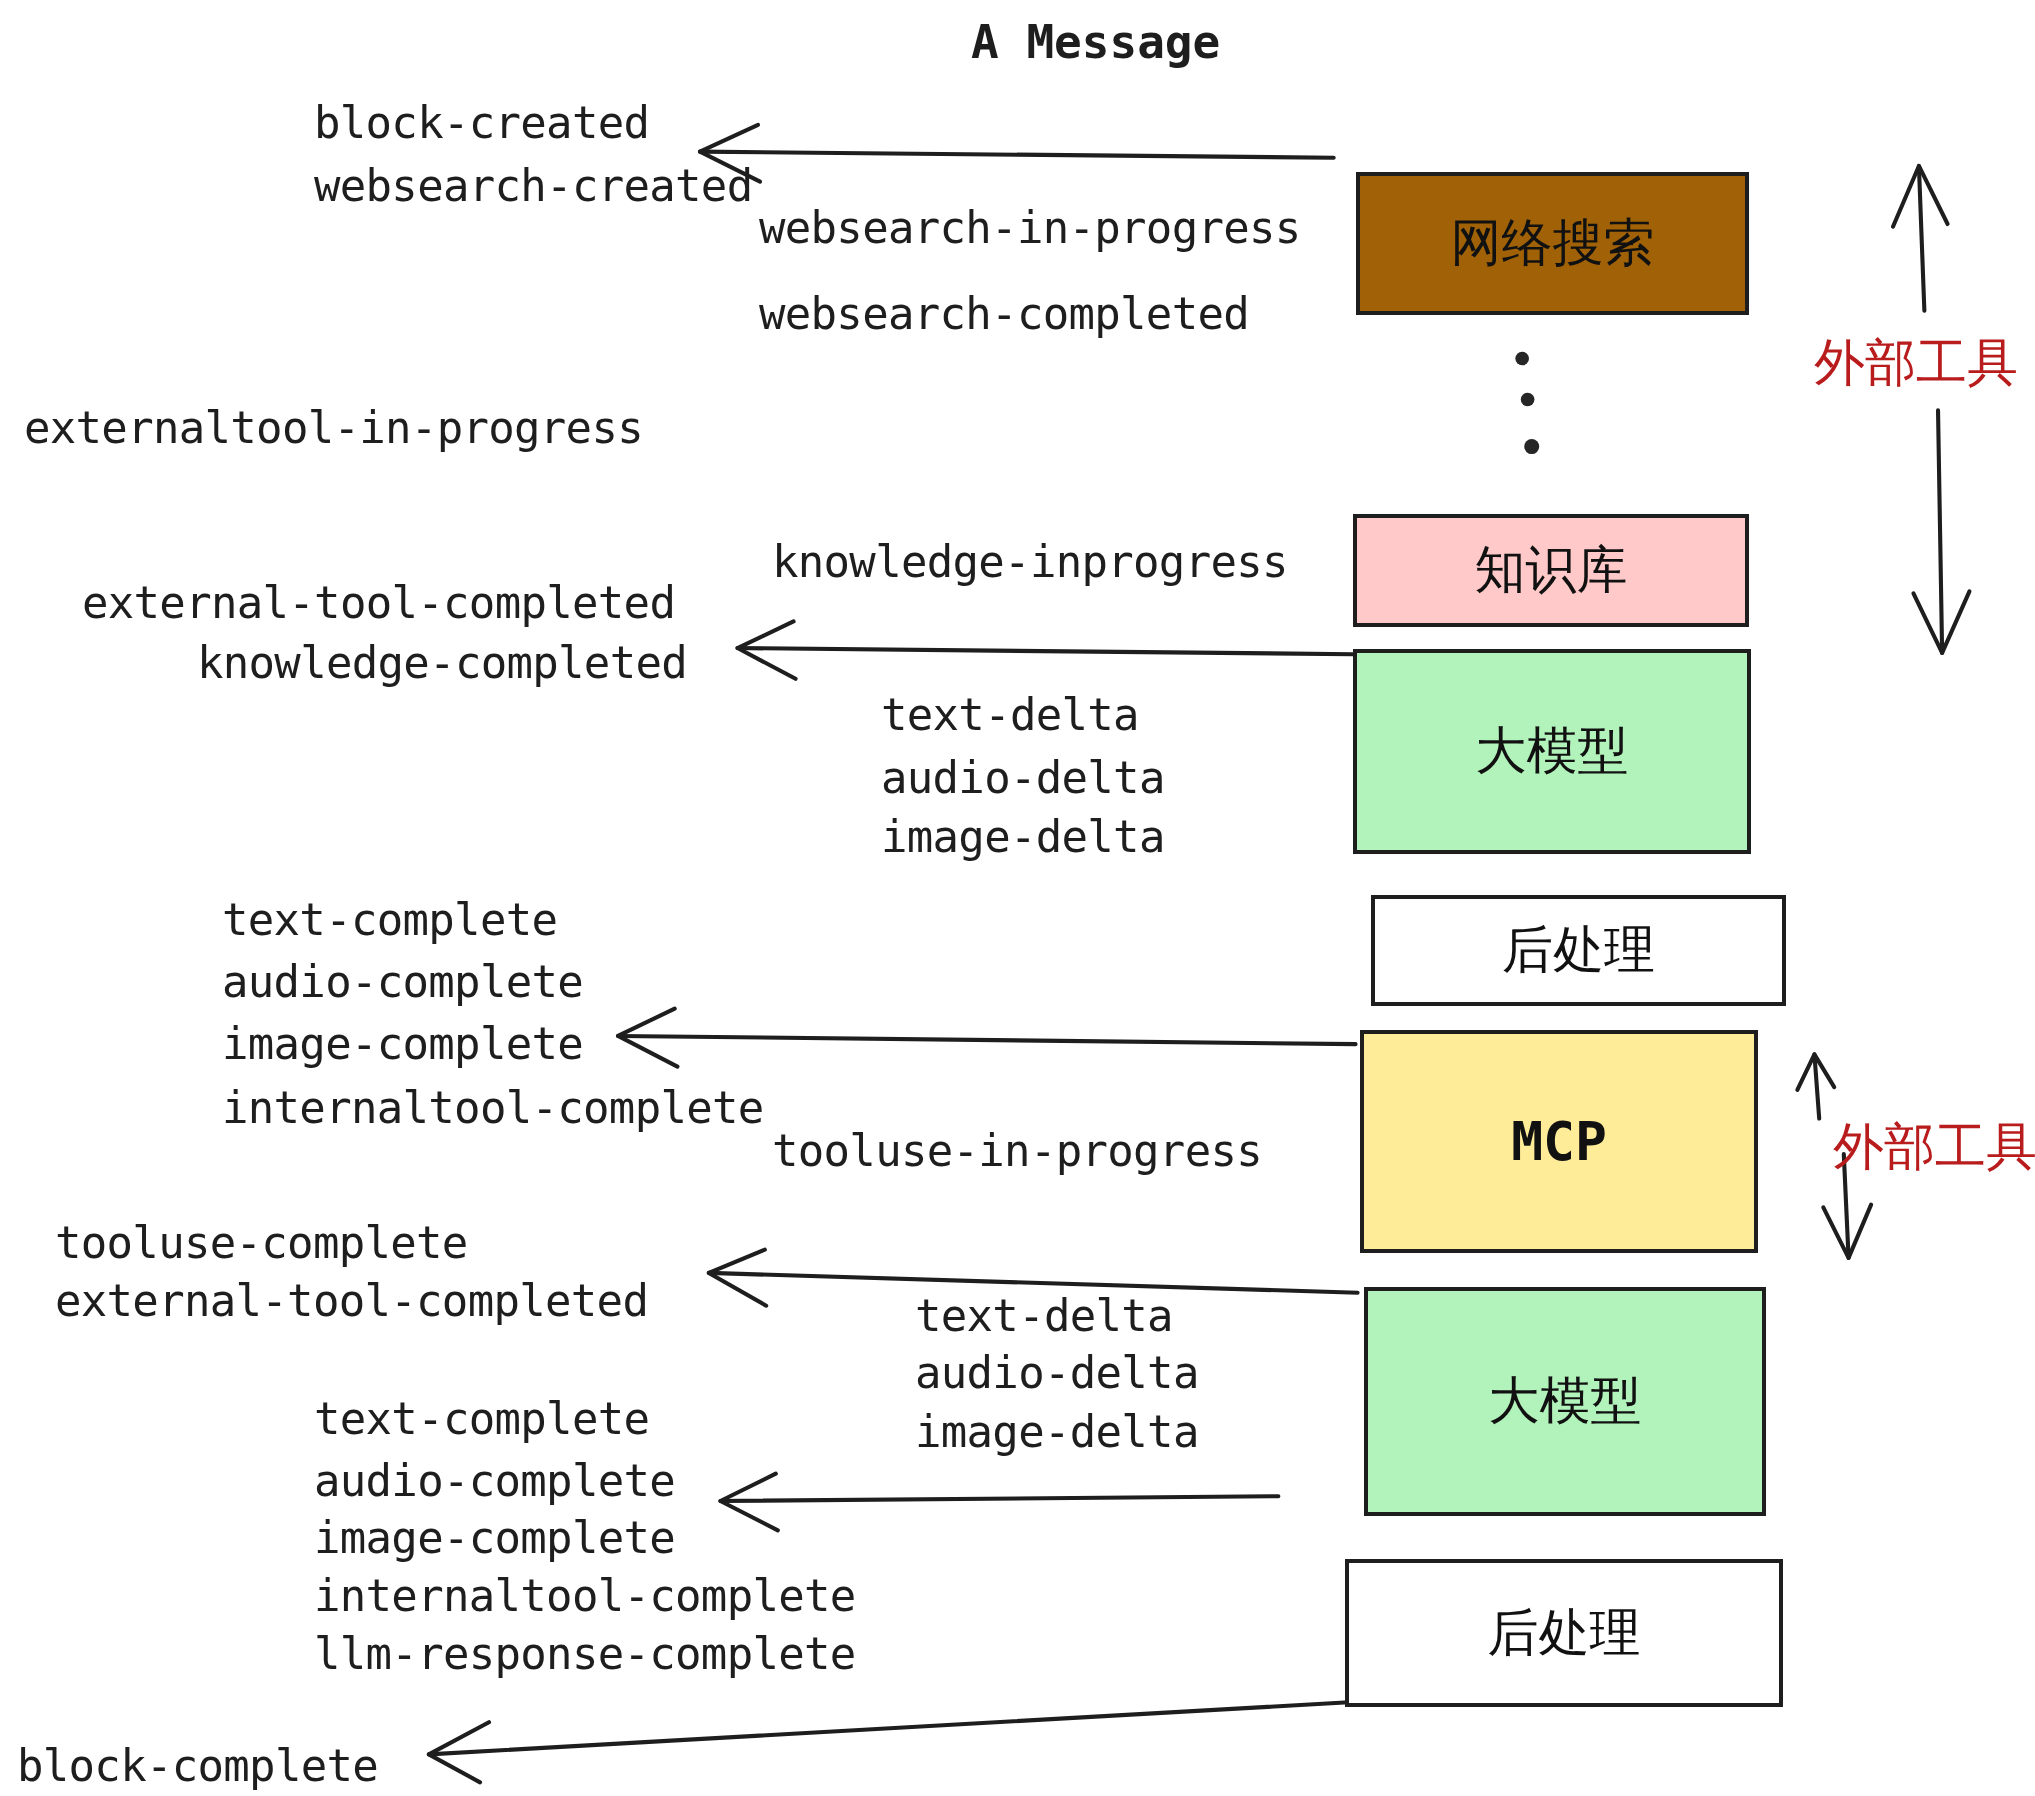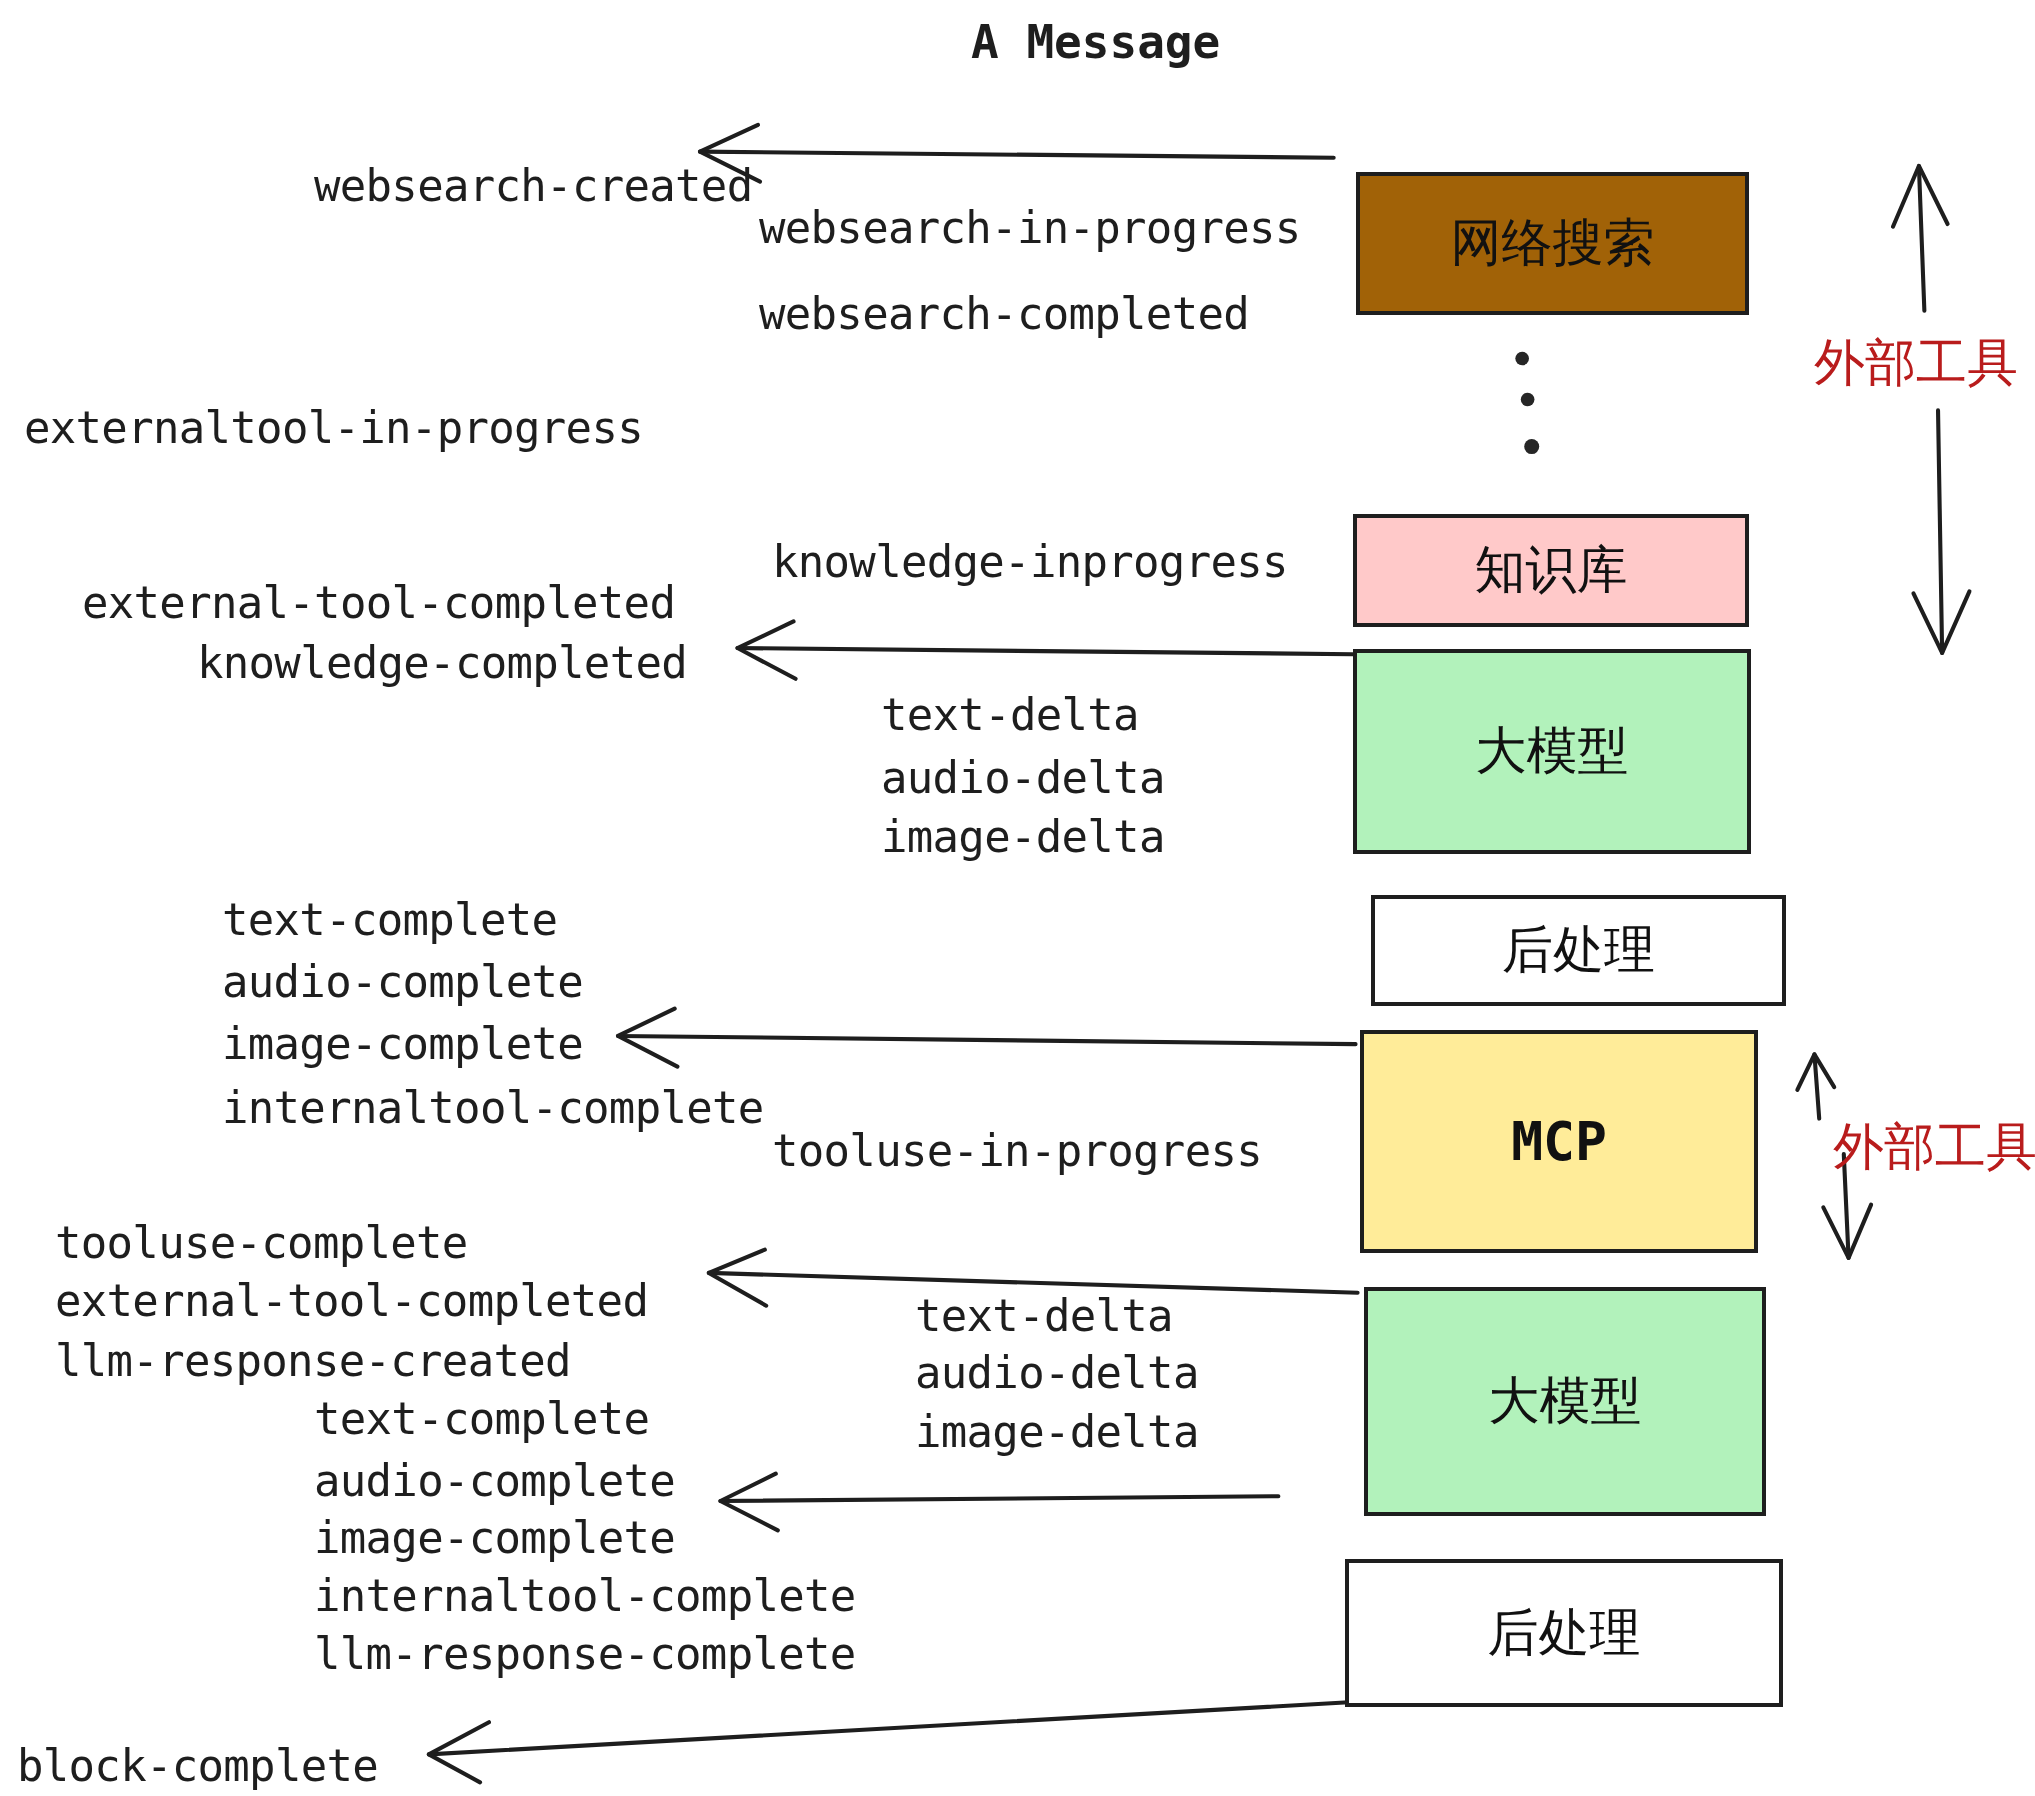--- a/index.html
+++ b/index.html
@@ -112,20 +112,21 @@
 
     <g>
       <circle cx="2229" cy="525" r="10"></circle>
       <circle cx="2237" cy="585" r="10"></circle>
       <circle cx="2243" cy="654" r="11"></circle>
     </g>
   </svg>
 
   <div class="title" style="left:971px;top:15px;">A Message</div>
 
+  <div class="ev" style="left:314px;top:101px;">block-created</div>
   <div class="ev" style="left:314px;top:164px;">websearch-created</div>
   <div class="ev" style="left:759px;top:206px;">websearch-in-progress</div>
   <div class="ev" style="left:759px;top:292px;">websearch-completed</div>
   <div class="ev" style="left:24px;top:406px;">externaltool-in-progress</div>
   <div class="ev" style="left:772px;top:540px;">knowledge-inprogress</div>
   <div class="ev" style="left:82px;top:581px;">external-tool-completed</div>
   <div class="ev" style="left:197px;top:641px;">knowledge-completed</div>
 
   <div class="ev" style="left:881px;top:693px;">text-delta</div>
   <div class="ev" style="left:881px;top:756px;">audio-delta</div>
@@ -133,21 +134,20 @@
 
   <div class="ev" style="left:222px;top:898px;">text-complete</div>
   <div class="ev" style="left:222px;top:960px;">audio-complete</div>
   <div class="ev" style="left:222px;top:1022px;">image-complete</div>
   <div class="ev" style="left:222px;top:1086px;">internaltool-complete</div>
 
   <div class="ev" style="left:772px;top:1129px;">tooluse-in-progress</div>
 
   <div class="ev" style="left:55px;top:1221px;">tooluse-complete</div>
   <div class="ev" style="left:55px;top:1279px;">external-tool-completed</div>
-  <div class="ev" style="left:55px;top:1339px;">llm-response-created</div>
 
   <div class="ev" style="left:915px;top:1294px;">text-delta</div>
   <div class="ev" style="left:915px;top:1351px;">audio-delta</div>
   <div class="ev" style="left:915px;top:1410px;">image-delta</div>
 
   <div class="ev" style="left:314px;top:1397px;">text-complete</div>
   <div class="ev" style="left:314px;top:1459px;">audio-complete</div>
   <div class="ev" style="left:314px;top:1516px;">image-complete</div>
   <div class="ev" style="left:314px;top:1574px;">internaltool-complete</div>
   <div class="ev" style="left:314px;top:1632px;text-align:center;">llm-response-complete</div>

